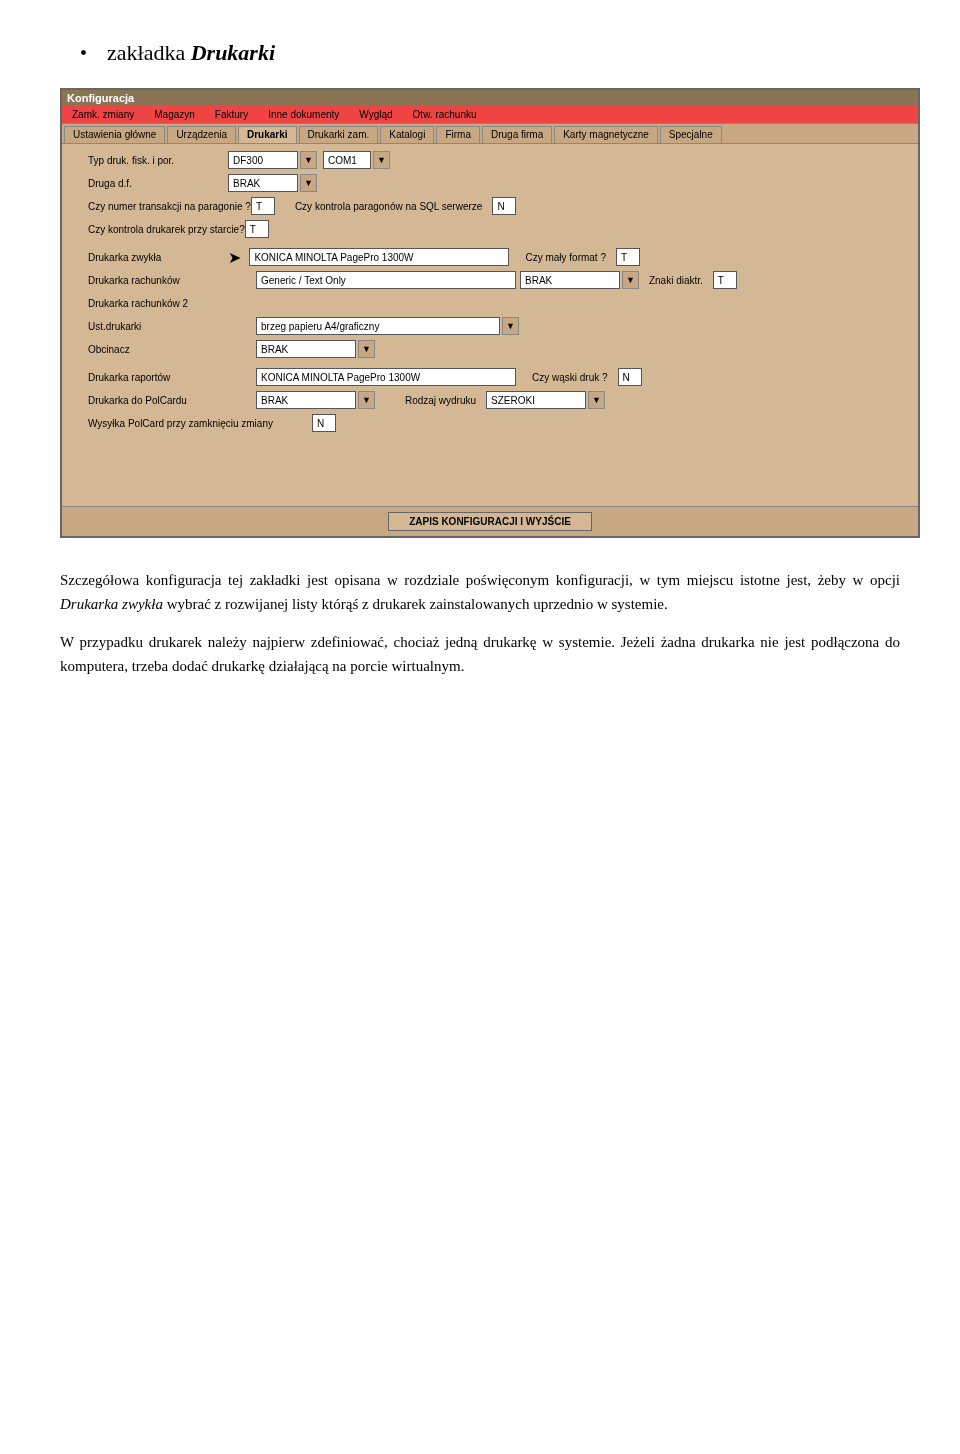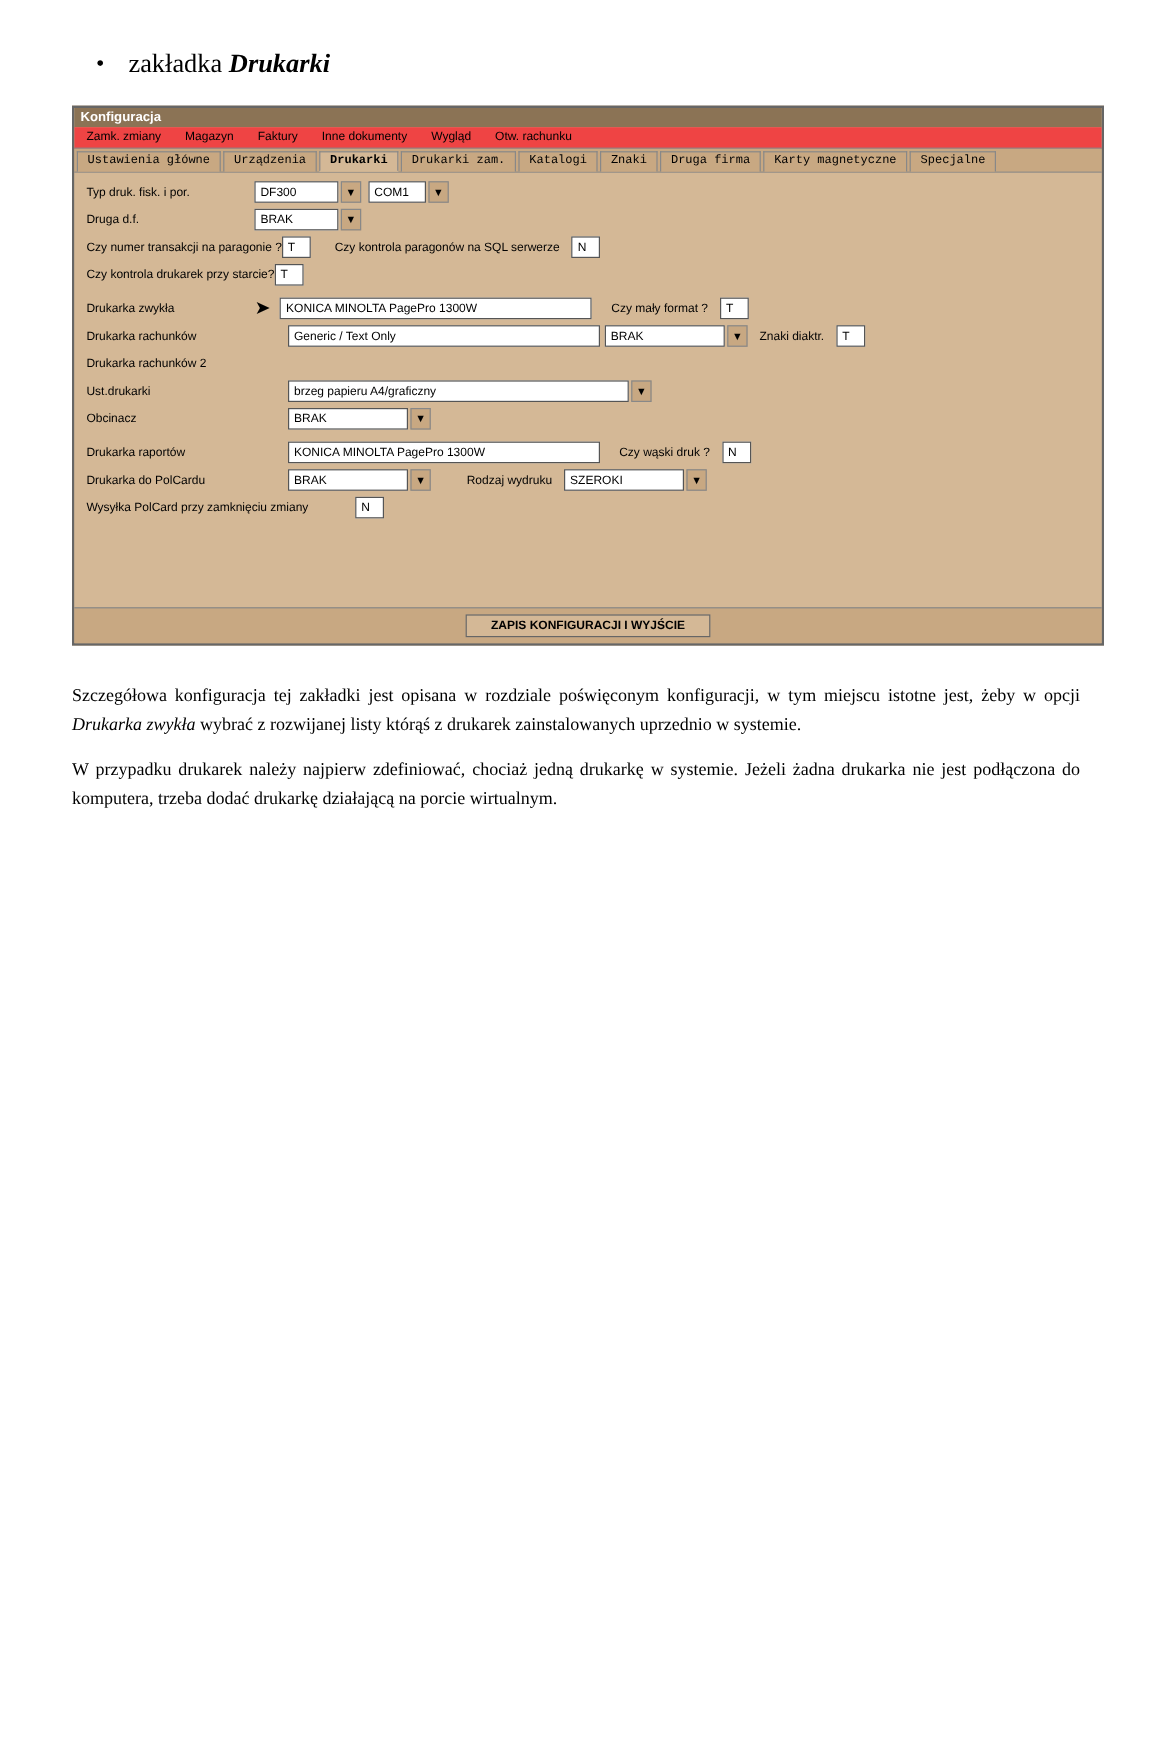--- a/index.html
+++ b/index.html
@@ -73,37 +73,37 @@
     .win-tabbar {
       background: #c8a882;
       display: flex;
       flex-wrap: wrap;
       border-bottom: 1px solid #888;
       padding: 2px 2px 0;
       gap: 2px;
     }
     .tab-item {
       font-size: 10px;
-      font-family: Liberation Mono, monospace;
+      font-family: Liberation Sans, sans-serif;
       padding: 2px 8px;
       background: #c8a882;
       border: 1px solid #888;
       border-bottom: none;
       cursor: pointer;
       white-space: nowrap;
     }
     .tab-item.active {
       background: #d4b896;
       font-weight: bold;
       border-bottom: 1px solid #d4b896;
     }
 
     
     .win-form {
-      padding: 6px 10px 10px;
+      padding: 6px 26px 10px;
       background: #d4b896;
     }
 
     .form-row {
       display: flex;
       align-items: center;
       margin-bottom: 3px;
       min-height: 20px;
     }
 
@@ -233,21 +233,21 @@
       <div class="menu-item">Wygląd</div>
       <div class="menu-item">Otw. rachunku</div>
     </div>
 
     <div class="win-tabbar">
       <div class="tab-item">Ustawienia główne</div>
       <div class="tab-item">Urządzenia</div>
       <div class="tab-item active">Drukarki</div>
       <div class="tab-item">Drukarki zam.</div>
       <div class="tab-item">Katalogi</div>
-      <div class="tab-item">Znaki</div>
+      <div class="tab-item">Firma</div>
       <div class="tab-item">Druga firma</div>
       <div class="tab-item">Karty magnetyczne</div>
       <div class="tab-item">Specjalne</div>
     </div>
 
     <div class="win-form">
 
       <div class="form-row">
         <span class="form-label">Typ druk. fisk. i por.</span>
         <div class="inline-group">
@@ -301,21 +301,21 @@
         <div class="form-value tiny-value" style="margin-left:4px;">T</div>
       </div>
 
       <div class="form-row">
         <span class="form-label">Drukarka rachunków 2</span>
       </div>
 
       <div class="form-row">
         <span class="form-label">Ust.drukarki</span>
         <div class="inline-group" style="margin-left:28px;">
-          <div class="form-value" style="width:284px;">brzeg papieru A4/graficzny</div>
+          <div class="form-value" style="width:244px;">brzeg papieru A4/graficzny</div>
           <span class="dropdown-btn">▼</span>
         </div>
       </div>
 
       <div class="form-row">
         <span class="form-label">Obcinacz</span>
         <div class="inline-group" style="margin-left:28px;">
           <div class="form-value medium-select">BRAK</div>
           <span class="dropdown-btn">▼</span>
         </div>

